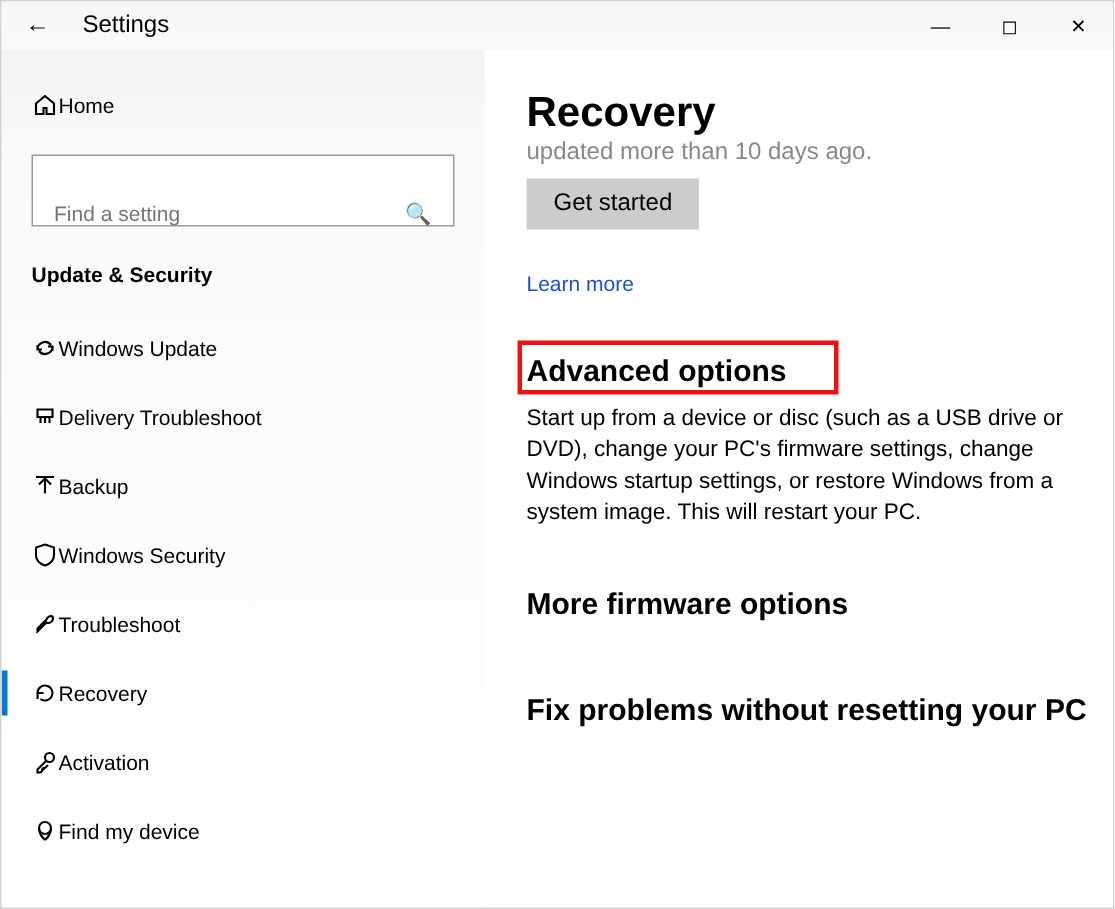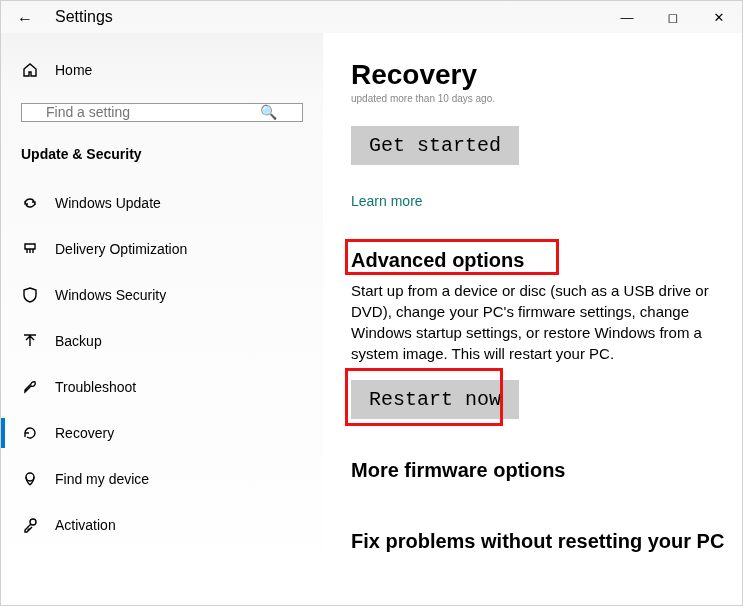--- a/index.html
+++ b/index.html
@@ -5,36 +5,36 @@
   * { box-sizing: border-box; margin: 0; padding: 0; font-family: "Segoe UI", sans-serif; }
   body { width: 743px; height: 606px; overflow: hidden; background: #fff; font-size: 14px; color: #000; }
   .window { width: 100%; height: 100%; display: flex; flex-direction: column; border: 1px solid #d0d0d0; }
   .titlebar { height: 32px; display: flex; align-items: center; background: linear-gradient(#f7f7f7,#f9f9f9); }
   .back-btn { width: 48px; display:flex; justify-content:center; align-items:center; height:100%; color:#000; font-size:16px; }
   .win-title { font-size: 16px; padding-left: 6px; }
   .spacer { flex:1; }
   .win-btn { width:46px; height:100%; display:flex; align-items:center; justify-content:center; font-size:13px; color:#000; font-family: "Segoe UI Symbol", sans-serif; }
   .body { flex:1; display:flex; overflow:hidden; }
   .sidebar { width: 322px; background: linear-gradient(#f3f3f3,#f9f9f9 60px,#ffffff); padding: 16px 0 0 0; overflow:hidden; }
-  .home-row, .nav-item { display:flex; align-items:center; height:40px; padding-left: 20px; gap: 16px; font-size:14px; color:#000; }
+  .home-row, .nav-item { display:flex; align-items:center; height:40px; padding-left: 20px; font-size:14px; color:#000; }
   .home-row { height: 42px; }
-  .search { margin: 12px 20px 16px 20px; height: 19px; border: 1px solid #999; background:#fff; display:flex; align-items:flex-start; padding: 0 24px; }
+  .search { margin: 12px 20px 16px 20px; height: 48px; border: 1px solid #999; background:#fff; display:flex; align-items:flex-end; padding: 0 14px; }
   .search input { border:none; outline:none; flex:1; font-size:14px; color:#666; background:transparent; }
   .search .sicon { color:#666; font-size:14px; }
   .section-label { font-weight:600; font-size:14px; padding: 8px 20px 18px 20px; }
   .nav-list { display:flex; flex-direction:column; }
   .nav-item { height: 46px; cursor:default; position:relative; }
   .nav-item.selected::before { content:""; position:absolute; left:0; top:8px; bottom:8px; width:4px; background:#0078d4; }
   .nav-icon { width:18px; display:flex; justify-content:center; color:#000; }
   .nav-icon svg { width:16px; height:16px; stroke:#000; fill:none; stroke-width:1.4; }
   .content { flex:1; padding: 26px 0 0 28px; overflow:hidden; }
   .page-title { font-size:28px; font-weight:600; margin-bottom: 2px; }
-  .cutline { font-size:10px; color:#888; margin-bottom: 22px; }
-  .gbtn { display:inline-block; background:#ccc; color:#000; padding: 8px 18px; font-size:20px; border:none;font-family:Liberation Mono, monospace; }
-  .link { color:#0f766e; font-size:14px; display:inline-block; }
+  .cutline { font-size:16px; color:#888; margin-bottom: 8px; }
+  .gbtn { display:inline-block; background:#ccc; color:#000; padding: 8px 18px; font-size:16px; border:none; }
+  .link { color:#1d4ed8; font-size:14px; display:inline-block; }
   .section-h { font-size:20px; font-weight:600; }
   .section-p { font-size:15px; line-height:1.4; max-width: 390px; margin-top:8px; }
   .hl { border:3px solid #e11; position:absolute; pointer-events:none; }
   .relbox { position:relative; }
   .mt-16{margin-top:16px;} .mt-28{margin-top:28px;} .mt-34{margin-top:48px;} .mt-40{margin-top:40px;}
 </style>
 </head>
 <body>
 
 <div class="window">
@@ -70,89 +70,85 @@
               </svg>
             </span>
           <span>Windows Update</span>
         </div>
         <div class="nav-item">
           <span class="nav-icon">
               <svg viewBox="0 0 16 16">
                 <path d="M3 3h10v5H3zM5 8v4M8 8v4M11 8v4"></path>
               </svg>
             </span>
-          <span>Delivery Optimization</span>
+          <span>Delivery Troubleshoot</span>
+        </div>
+        <div class="nav-item">
+          <span class="nav-icon">
+              <svg viewBox="0 0 16 16">
+                <path d="M8 13V3M4 7l4-4 4 4M2 2h12"></path>
+              </svg>
+            </span>
+          <span>Backup</span>
         </div>
         <div class="nav-item">
           <span class="nav-icon">
               <svg viewBox="0 0 16 16" fill="#000">
                 <path d="M8 1l6 2v5c0 4-3 6-6 7-3-1-6-3-6-7V3z"></path>
               </svg>
             </span>
           <span>Windows Security</span>
-        </div>
-        <div class="nav-item">
-          <span class="nav-icon">
-              <svg viewBox="0 0 16 16">
-                <path d="M8 13V3M4 7l4-4 4 4M2 2h12"></path>
-              </svg>
-            </span>
-          <span>Backup</span>
         </div>
         <div class="nav-item">
           <span class="nav-icon">
               <svg viewBox="0 0 16 16">
                 <path d="M13 3a3 3 0 0 1-4 4L3 13l0-2 6-6a3 3 0 0 1 4-2z"></path>
               </svg>
             </span>
           <span>Troubleshoot</span>
         </div>
         <div class="nav-item selected">
           <span class="nav-icon">
               <svg viewBox="0 0 16 16">
                 <path d="M3 8a5 5 0 1 1 2 4M3 12V8h4"></path>
               </svg>
             </span>
           <span>Recovery</span>
         </div>
         <div class="nav-item">
           <span class="nav-icon">
               <svg viewBox="0 0 16 16">
+                <circle cx="11" cy="5" r="3"></circle>
+                <path d="M9 7l-6 6v2h2l1-1v-1h1v-1h1l2-2"></path>
+              </svg>
+            </span>
+          <span>Activation</span>
+        </div>
+        <div class="nav-item">
+          <span class="nav-icon">
+              <svg viewBox="0 0 16 16">
                 <circle cx="8" cy="6" r="4"></circle>
                 <path d="M8 14c-2-2-4-4-4-8M8 14c2-2 4-4 4-8"></path>
               </svg>
             </span>
           <span>Find my device</span>
-        </div>
-        <div class="nav-item">
-          <span class="nav-icon">
-              <svg viewBox="0 0 16 16">
-                <circle cx="11" cy="5" r="3"></circle>
-                <path d="M9 7l-6 6v2h2l1-1v-1h1v-1h1l2-2"></path>
-              </svg>
-            </span>
-          <span>Activation</span>
         </div>
       </div>
     </div>
 
     <div class="content relbox">
       <div class="page-title">Recovery</div>
       <div class="cutline">updated more than 10 days ago.</div>
       <button class="gbtn">Get started</button>
       <div class="mt-28"><a class="link">Learn more</a></div>
 
       <div class="relbox mt-40">
         <div class="hl" style="left:-6px; top:-10px; width:214px; height:36px;"></div>
         <div class="section-h">Advanced options</div>
         <div class="section-p">Start up from a device or disc (such as a USB drive or DVD), change your PC's firmware settings, change Windows startup settings, or restore Windows from a system image. This will restart your PC.</div>
-        <div class="relbox mt-16">
-          <div class="hl" style="left:-6px; top:-12px; width:158px; height:58px;"></div>
-          <button class="gbtn">Restart now</button>
-        </div>
       </div>
 
       <div class="mt-40">
         <div class="section-h">More firmware options</div>
       </div>
 
       <div class="mt-34">
         <div class="section-h">Fix problems without resetting your PC</div>
       </div>
     </div>

